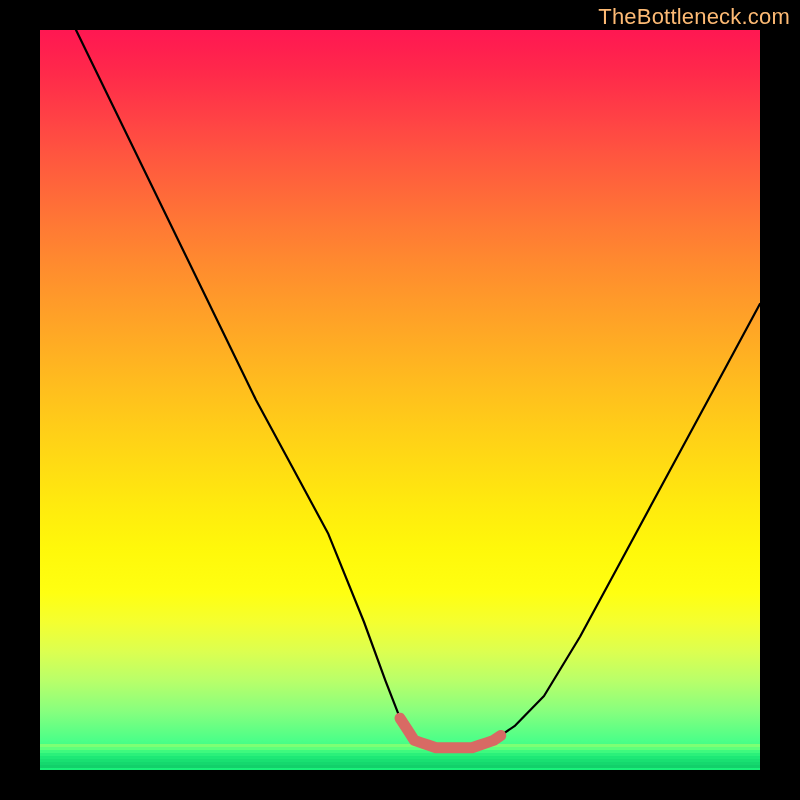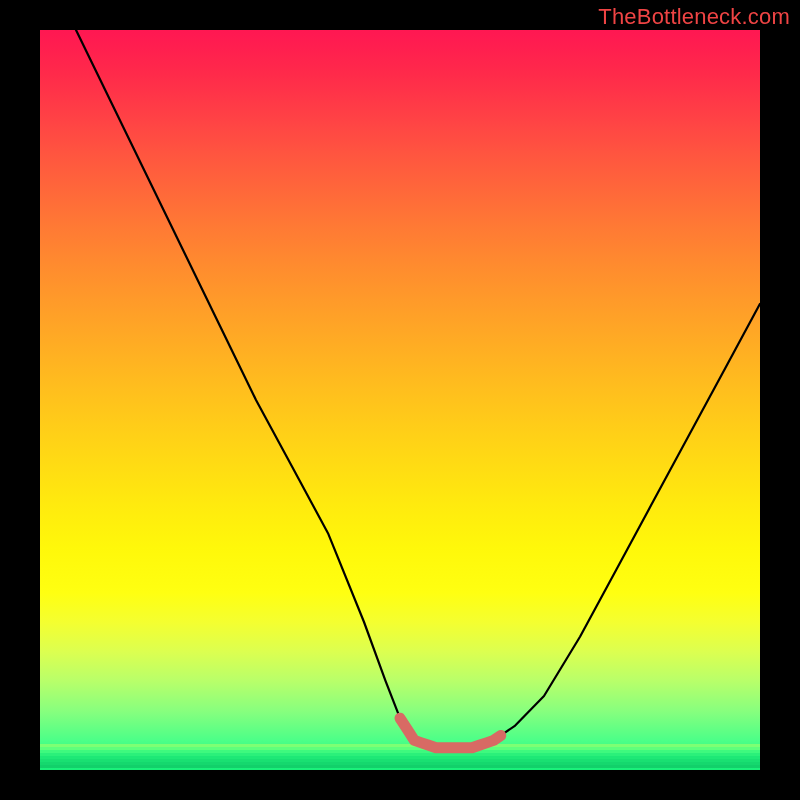--- a/index.html
+++ b/index.html
@@ -14,21 +14,21 @@
   .frame {
     position: relative;
     width: 800px;
     height: 800px;
     background: #000;
   }
   .watermark {
     position: absolute;
     top: 4px;
     right: 10px;
-    color: #ef4444;
+    color: #fdba74;
     font-size: 22px;
     font-weight: 500;
     letter-spacing: 0.2px;
     z-index: 50;
   }
   .plot-area {
     position: absolute;
     left: 40px;
     top: 30px;
     width: 720px;

